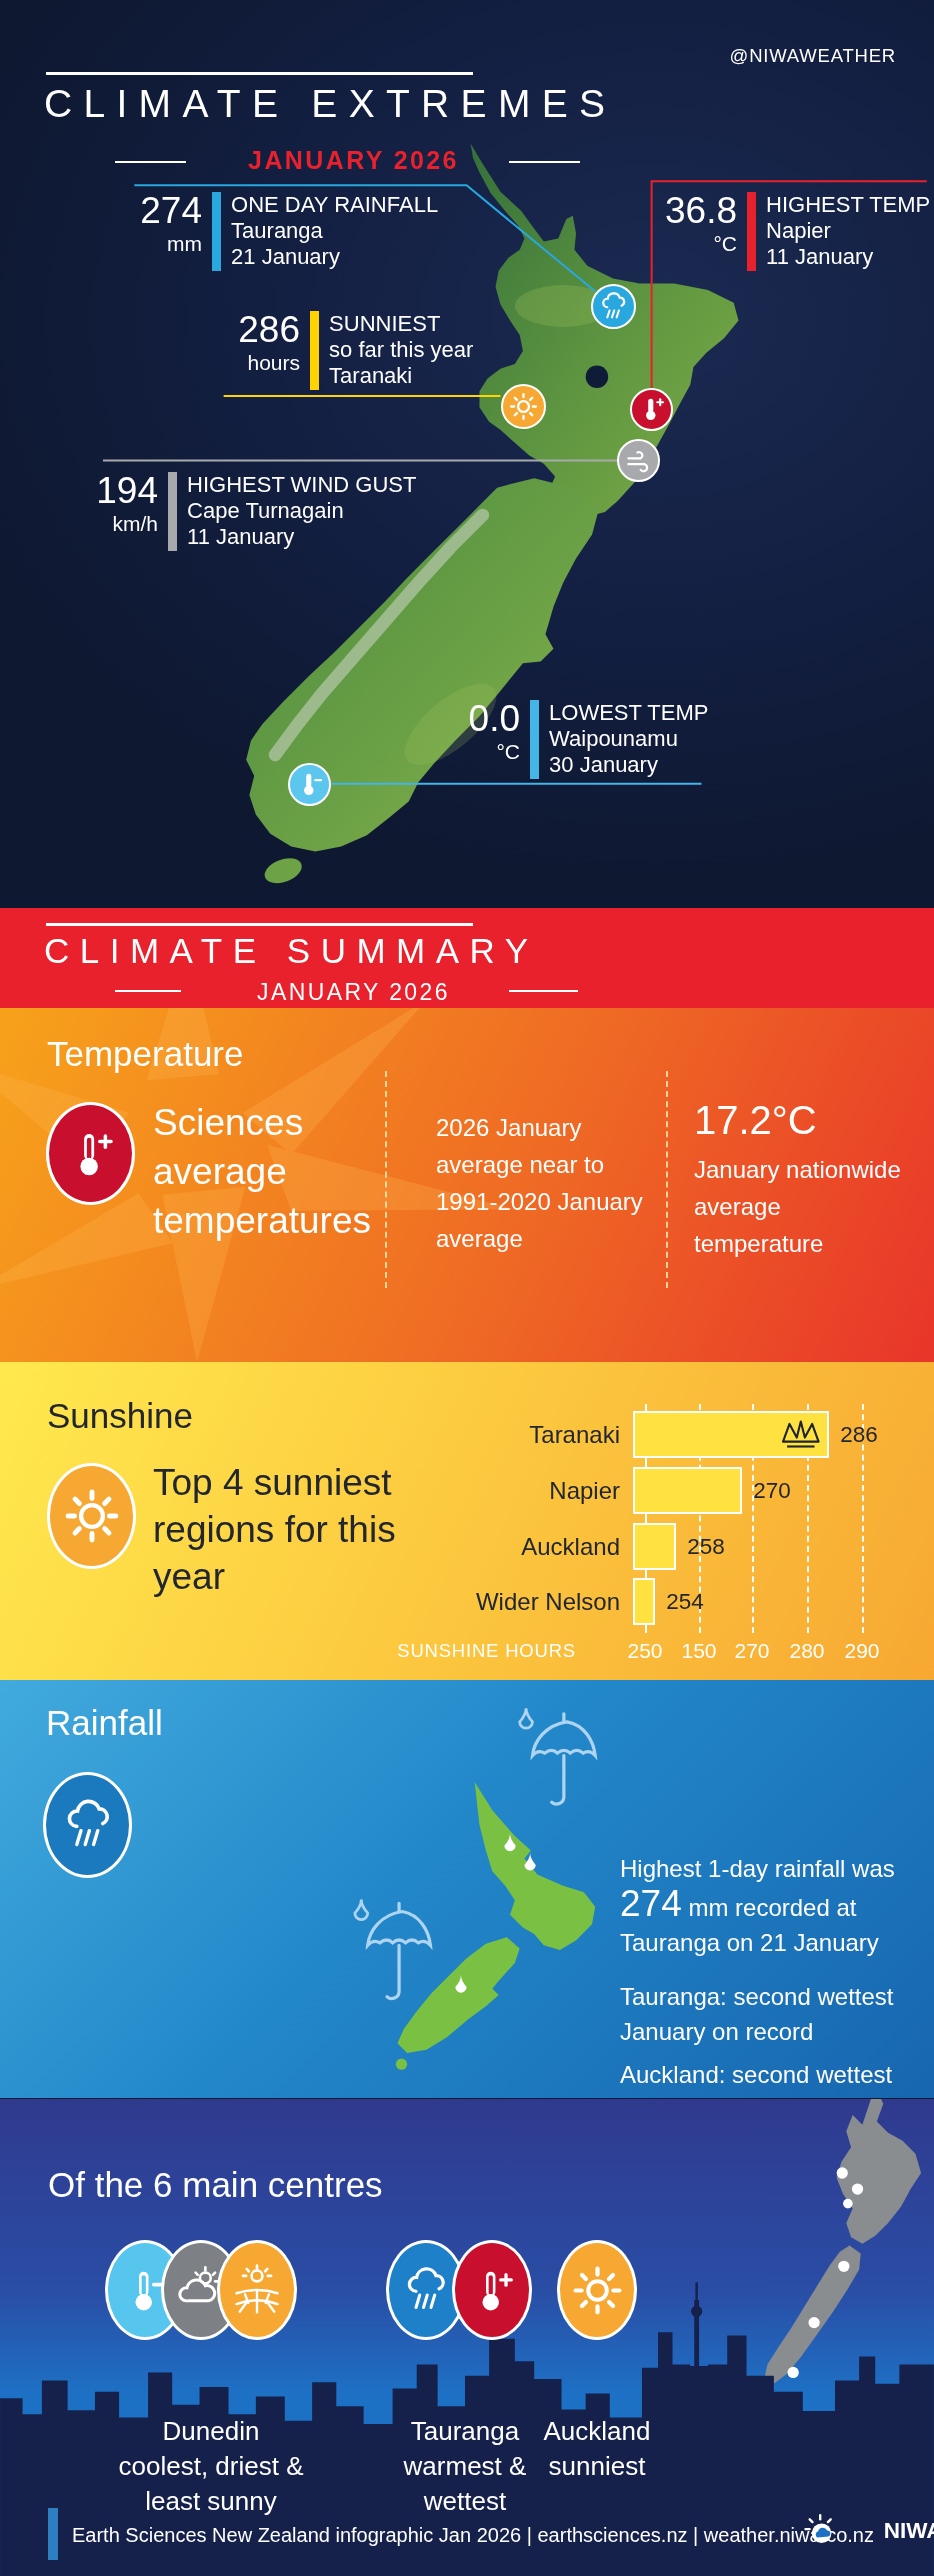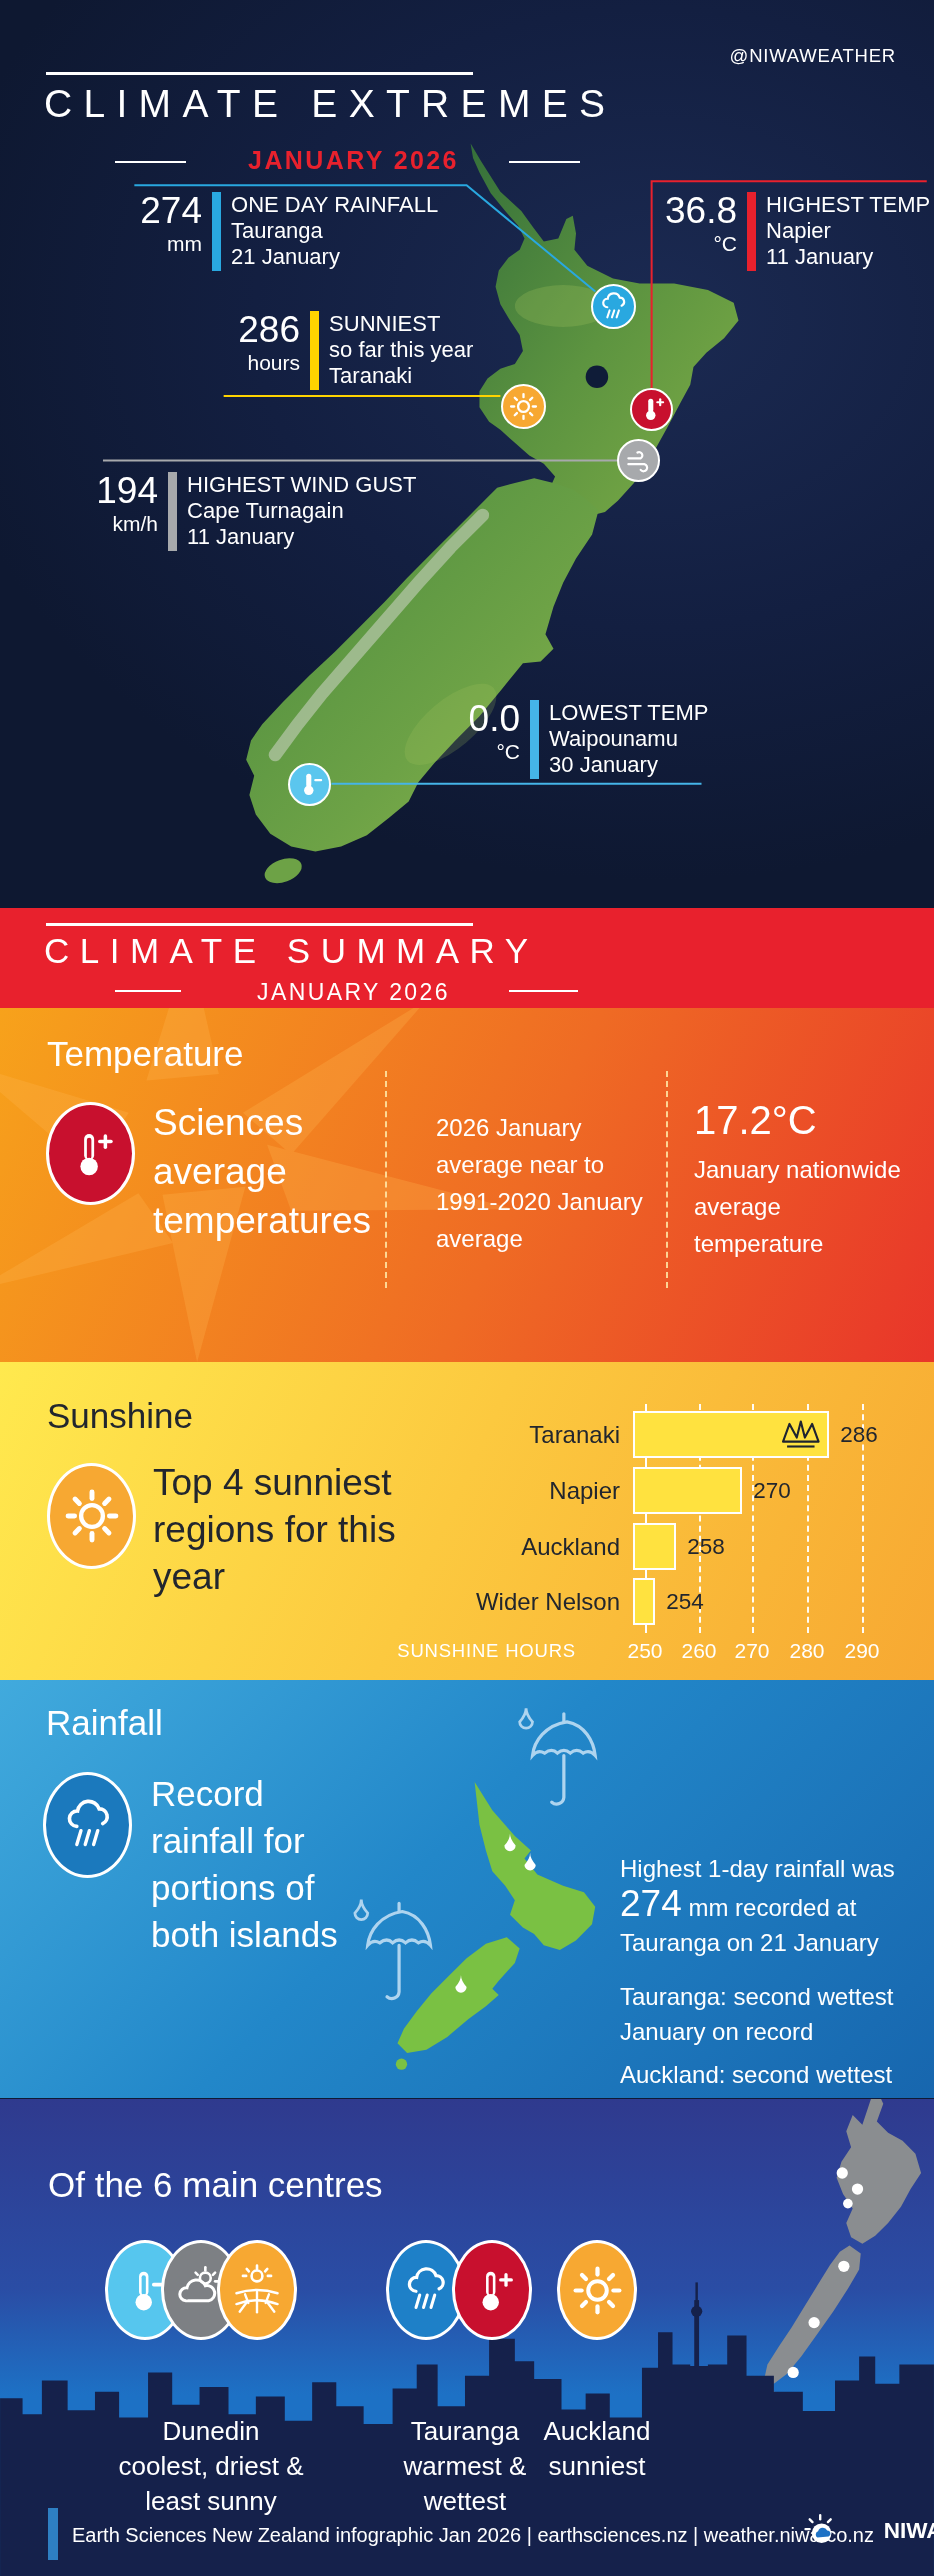--- a/index.html
+++ b/index.html
@@ -346,44 +346,38 @@
         <div class="bar-val">258</div>
       </div>
       <div class="chart-row" style="top:216px">
         <div class="chart-label">Wider Nelson</div>
         <div class="bar" style="width: 22px; background: rgb(255, 226, 63);"></div>
         <div class="bar-val">254</div>
       </div>
 
       <div class="xaxis-label">SUNSHINE HOURS</div>
       <div class="tick" style="left:645px">250</div>
-      <div class="tick" style="left:699px">260</div>
+      <div class="tick" style="left:699px">150</div>
       <div class="tick" style="left:752px">270</div>
       <div class="tick" style="left:807px">280</div>
       <div class="tick" style="left:862px">290</div>
     </div>
   </section>
 
   <section class="sec-rain">
     <div class="r-head">Rainfall</div>
     <div class="r-icon">
       <svg width="56" height="56" viewBox="0 0 40 40">
           <path d="M12,21 a5.5,5.5 0 0 1 0.5,-11 a8,8 0 0 1 15.5,-1.5 a5.5,5.5 0 0 1 2.5,10.5" fill="none" stroke="#fff" stroke-width="2.6" stroke-linecap="round"></path>
           <g stroke="#fff" stroke-width="2.4" stroke-linecap="round">
             <path d="M15,24 l-3,10"></path>
             <path d="M21,24 l-3,10"></path>
             <path d="M27,24 l-3,10"></path>
           </g>
         </svg>
-    </div>
-    <div class="r-big">
-      <div>Record</div>
-      <div>rainfall for</div>
-      <div>portions of</div>
-      <div>both islands</div>
     </div>
 
     <svg width="934" height="418" viewBox="0 0 1161 520" style="position:absolute;left:0;top:0">
       <g fill="#7ac143">
         <path d="M590,127 L612,162 640,194 660,212 652,222 668,242 700,256 726,264 740,282 736,304 716,324 696,336 676,330 664,316 650,308 634,292 640,274 628,256 612,238 604,212 596,180 Z"></path>
         <path d="M630,320 L646,334 640,352 620,374 612,384 620,392 604,406 582,422 556,444 530,460 506,464 494,452 502,434 518,412 536,390 558,368 580,346 604,328 Z"></path>
         <circle cx="499" cy="478" r="7"></circle>
       </g>
 
       <g stroke="#aed4ef" stroke-width="4" fill="none" stroke-linecap="round">

